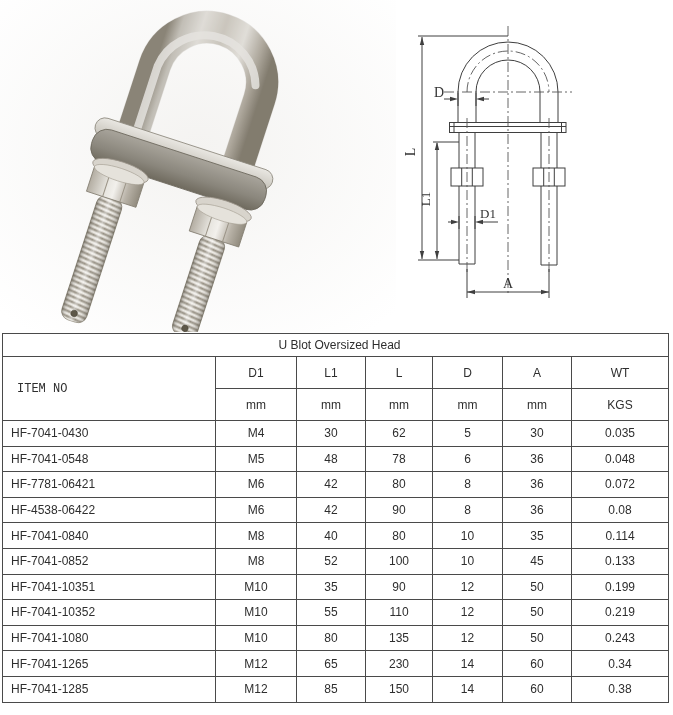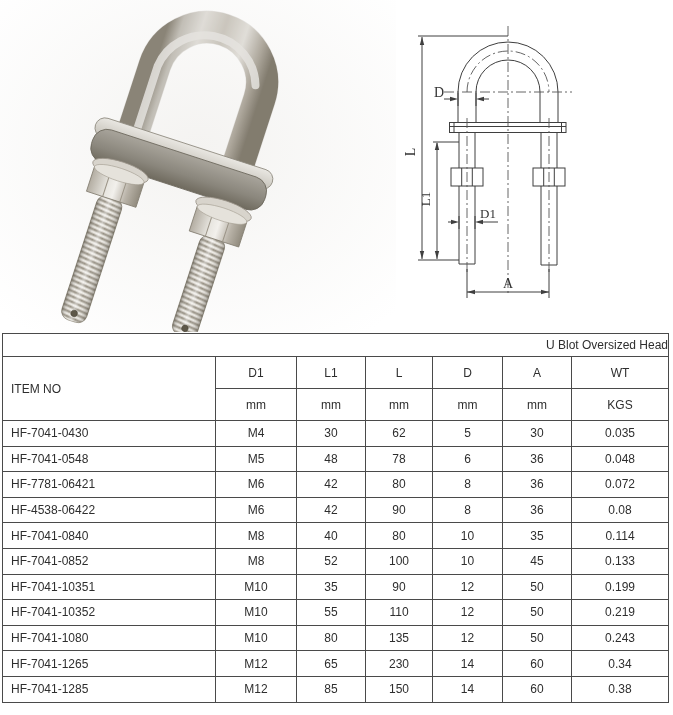--- a/index.html
+++ b/index.html
@@ -4,23 +4,23 @@
 <style>
   html,body{margin:0;padding:0;background:#fff;}
   #page{position:relative;width:673px;height:715px;background:#ffffff;overflow:hidden;
         font-family:"Liberation Sans",sans-serif;color:#2e2e2e;}
   .photo{position:absolute;left:0;top:0;width:396px;height:332px;}
   .diagram{position:absolute;left:398px;top:0;width:275px;height:333px;}
   .table-wrap{position:absolute;left:2px;top:333px;width:667px;}
   table{border-collapse:collapse;width:666px;table-layout:fixed;
         font-size:12px;color:#2e2e2e;}
   td,th{border:1px solid #4a4a4a;font-weight:normal;overflow:hidden;white-space:nowrap;}
-  tr.title-row td{height:22px;text-align:right;padding:0 0 0 8px;margin-top:40px;}
+  tr.title-row td{height:22px;text-align:center;padding:0 0 0 8px;margin-top:40px;}
   thead th{text-align:center;height:31px;padding:0;}
-  th.item-head{text-align:left;padding-left:8px;}
+  th.item-head{text-align:left;padding-left:14px;font-family:Liberation Mono, monospace;}
   tbody td{height:24.6px;text-align:center;padding:0;}
   tbody td.item{text-align:left;padding-left:8px;margin-top:45px;}
   svg text{font-family:"Liberation Serif",serif;fill:#333;}
   .dln{stroke:#3f3f3f;stroke-width:1;fill:none;}
   .cln{stroke:#555;stroke-width:0.9;fill:none;stroke-dasharray:10 3 2 3;}
   .wfill{fill:#fff;}
   .arr{fill:#3f3f3f;stroke:none;}
 </style>
 </head>
 <body>

